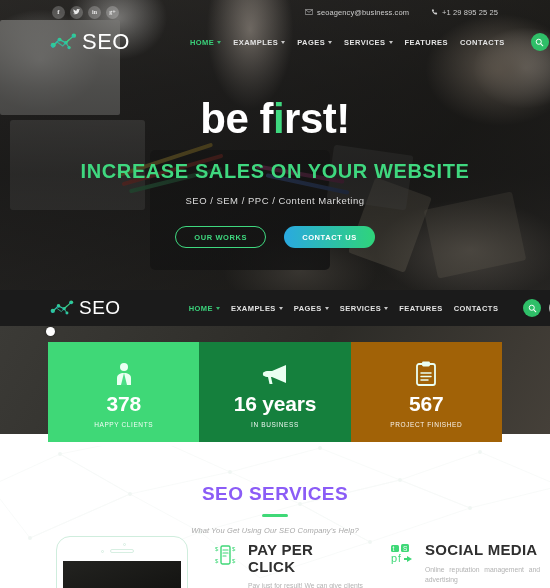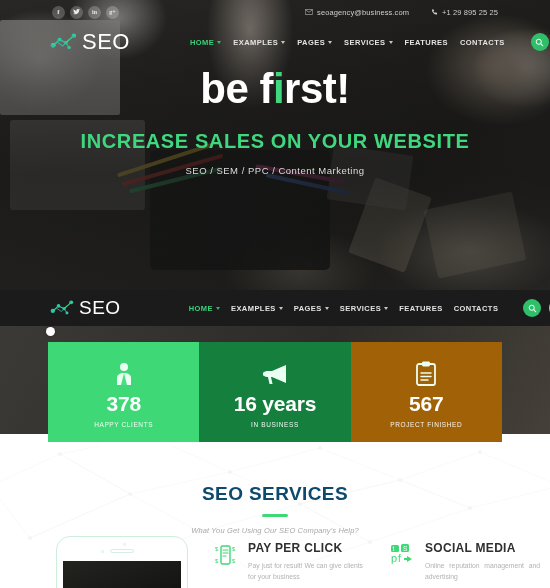--- a/index.html
+++ b/index.html
@@ -88,21 +88,21 @@
   .caret { width: 0; height: 0; border-left: 2.4px solid transparent; border-right: 2.4px solid transparent; border-top: 3px solid currentColor; opacity: .85; }
   .nav-actions { display: flex; align-items: center; gap: 8px; margin-left: 14px; }
   .circ-btn {
     width: 18px; height: 18px; border-radius: 50%;
     display: flex; align-items: center; justify-content: center;
   }
   .circ-search { background: #2fbf68; }
   .circ-cart { background: rgba(210,210,210,.85); }
 
   
-  .hero-copy { position: absolute; left: 0; right: 0; top: 68px; text-align: center; z-index: 5; }
+  .hero-copy { position: absolute; left: 0; right: 0; top: 98px; text-align: center; z-index: 5; }
   .hero-title {
     color: #fff; font-size: 42px; font-weight: bold; letter-spacing: -0.5px; line-height: 1;
   }
   .hero-title .dot { color: #3fd87f; }
   .hero-sub {
     margin-top: 20px;
     color: #3fd87f; font-size: 20px; font-weight: bold; letter-spacing: .6px;
   }
   .hero-tagline {
     margin-top: 12px; color: #dcdcdc; font-size: 9.5px; letter-spacing: .5px;
@@ -153,21 +153,21 @@
   .stat-label { margin-top: 7px; font-size: 6.5px; letter-spacing: .6px; opacity: .92; }
 
   
   .services {
     position: absolute; top: 446px; left: 0; right: 0; bottom: 0;
     background: #ffffff; overflow: hidden;
   }
   .net-bg { position: absolute; inset: 0; opacity: .5; }
   .svc-title {
     position: absolute; left: 0; right: 0; top: 37px; text-align: center;
-    font-size: 19px; font-weight: bold; color: #0c4a6e; letter-spacing: .4px;
+    font-size: 19px; font-weight: bold; color: #8b5cf6; letter-spacing: .4px;
   }
   .svc-divider {
     position: absolute; left: 50%; top: 68px; transform: translateX(-50%);
     width: 26px; height: 2.5px; background: #3fd877; border-radius: 2px;
   }
   .svc-subtitle {
     position: absolute; left: 0; right: 0; top: 80px; text-align: center;
     font-size: 7.5px; color: #a8a8a8; letter-spacing: .15px; font-style: italic;
   }
 
@@ -184,21 +184,21 @@
   .phone-screen {
     position: absolute; left: 6px; right: 6px; top: 24px; bottom: 0;
     background: linear-gradient(160deg,#232320,#141412 60%,#2b2a26);
   }
 
   .svc-col { position: absolute; width: 150px; }
   .svc-col.c1 { left: 213px; top: 96px; }
   .svc-col.c2 { left: 390px; top: 96px; }
   .svc-item { display: flex; gap: 9px; }
   .svc-ico { width: 26px; flex: 0 0 26px; display: flex; align-items: flex-start; justify-content: center; padding-top: 2px; }
-  .svc-head { font-size: 12px; font-weight: bold; color: #2f2f2f; letter-spacing: .3px; line-height: 1.1; }
+  .svc-head { font-size: 15px; font-weight: bold; color: #2f2f2f; letter-spacing: .3px; line-height: 1.1; }
   .svc-desc {
     margin-top: 6px; font-size: 6.8px; color: #b3b3b3; line-height: 1.55;
     text-align: justify;
   }
 </style>
 </head>
 <body>
 
 <div class="page">
 
@@ -304,20 +304,24 @@
           </div>
 
         </div>
       </div>
     </div>
 
     <div class="hero-copy">
       <div class="hero-title"><span>be f</span><span class="dot">i</span><span>rst!</span></div>
       <div class="hero-sub">INCREASE SALES ON YOUR WEBSITE</div>
       <div class="hero-tagline">SEO / SEM / PPC / Content Marketing</div>
+      <div class="hero-buttons">
+        <div class="btn btn-outline">OUR WORKS</div>
+        <div class="btn btn-grad">CONTACT US</div>
+      </div>
     </div>
   </div>
 
   <div class="carousel-dot"></div>
 
   <div class="stats-band">
     <div class="stats-bg"></div>
     <div class="stats-row">
 
       <div class="stat s1">

